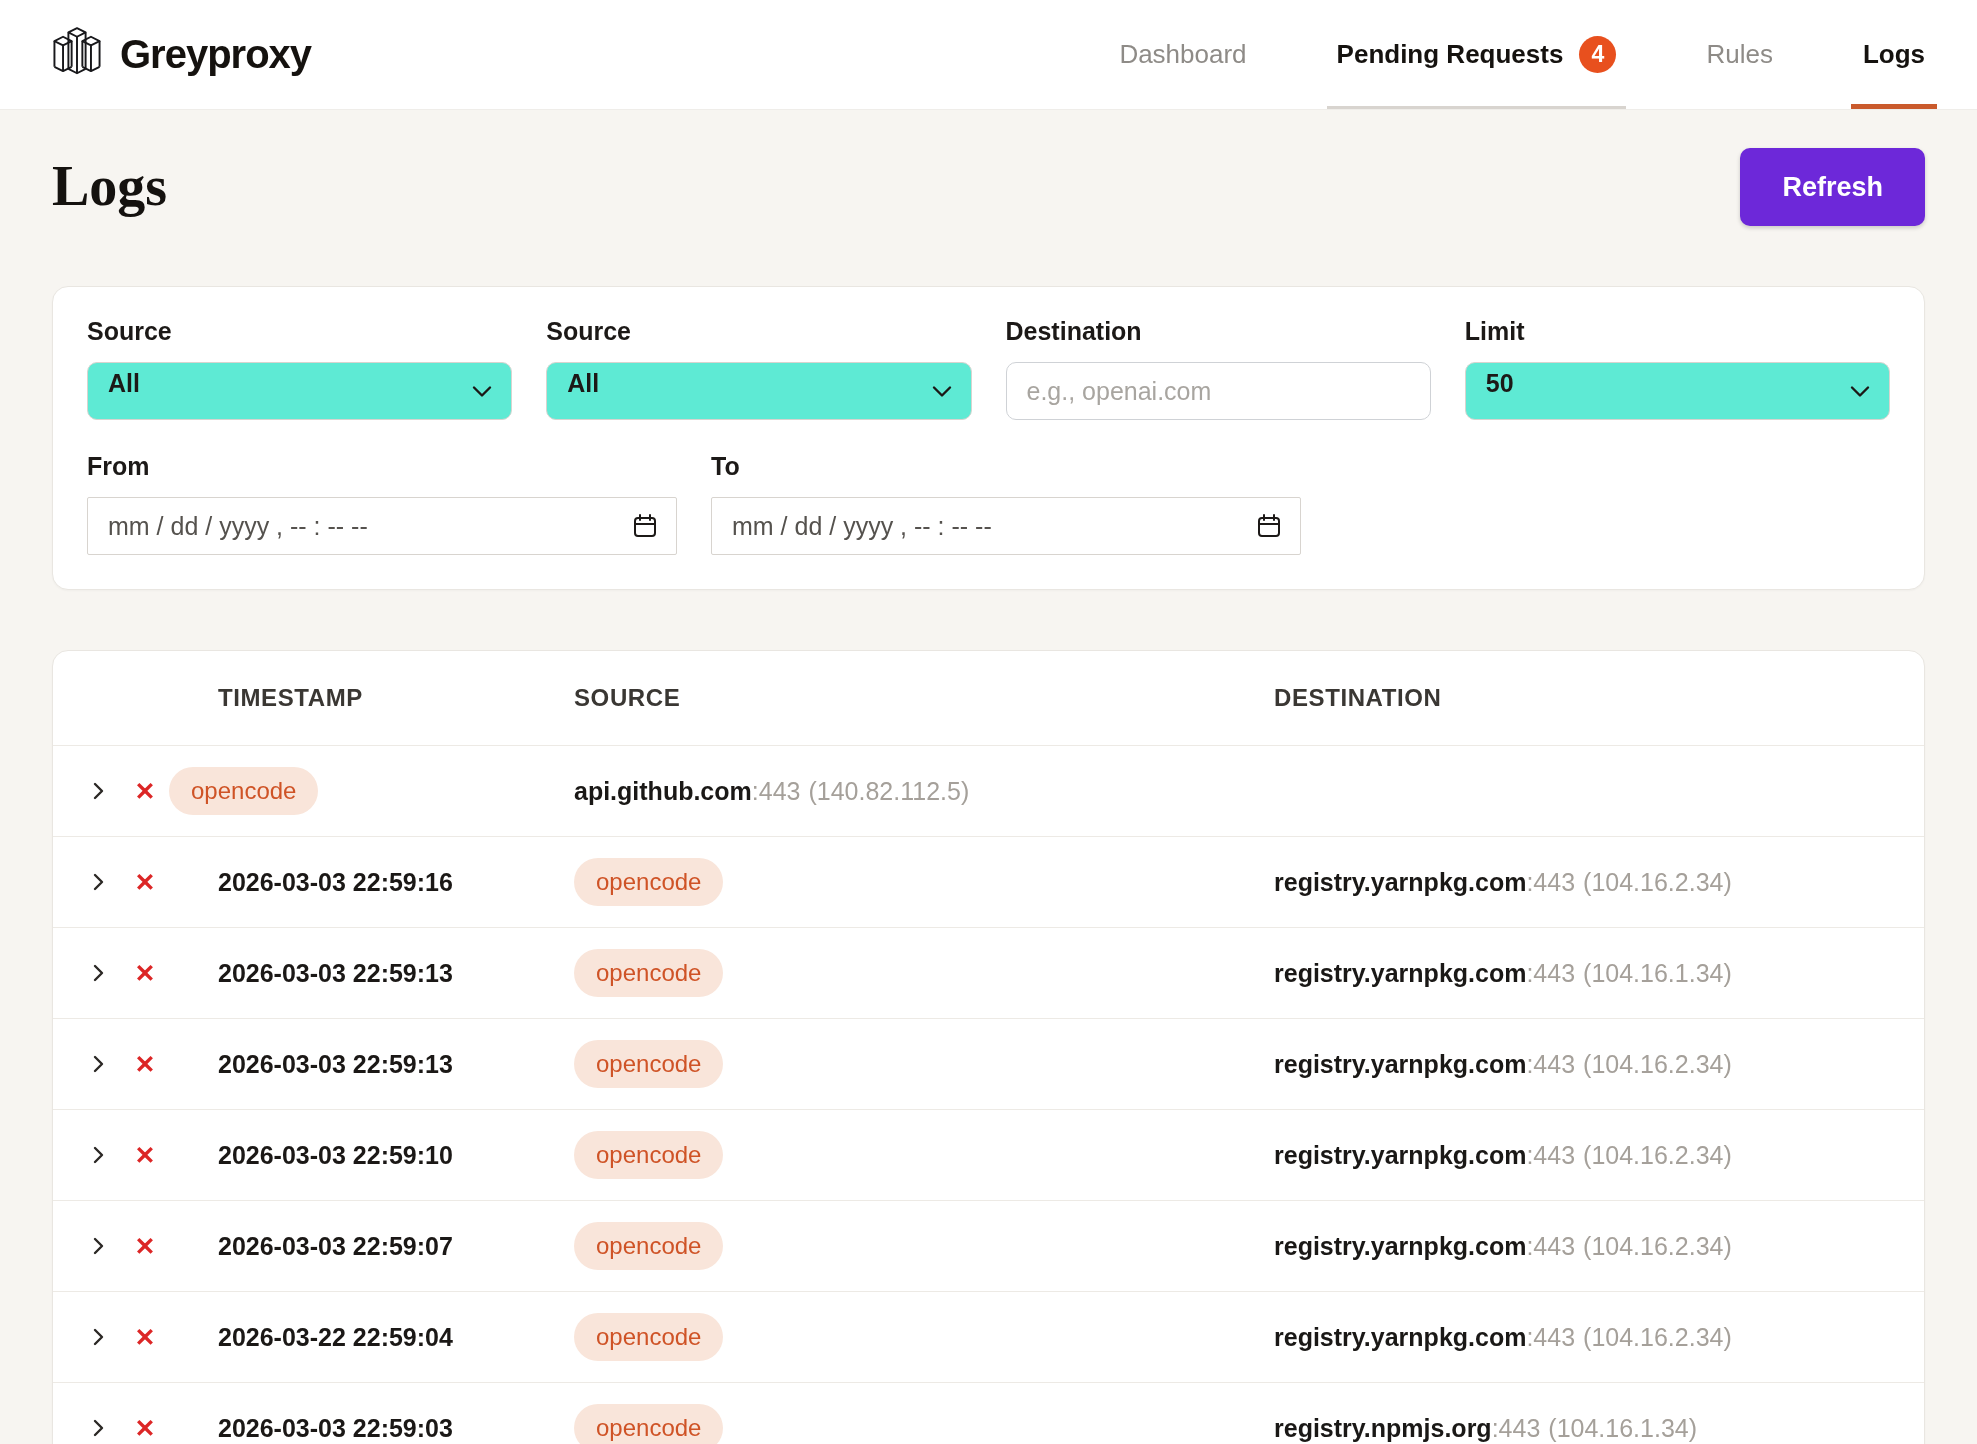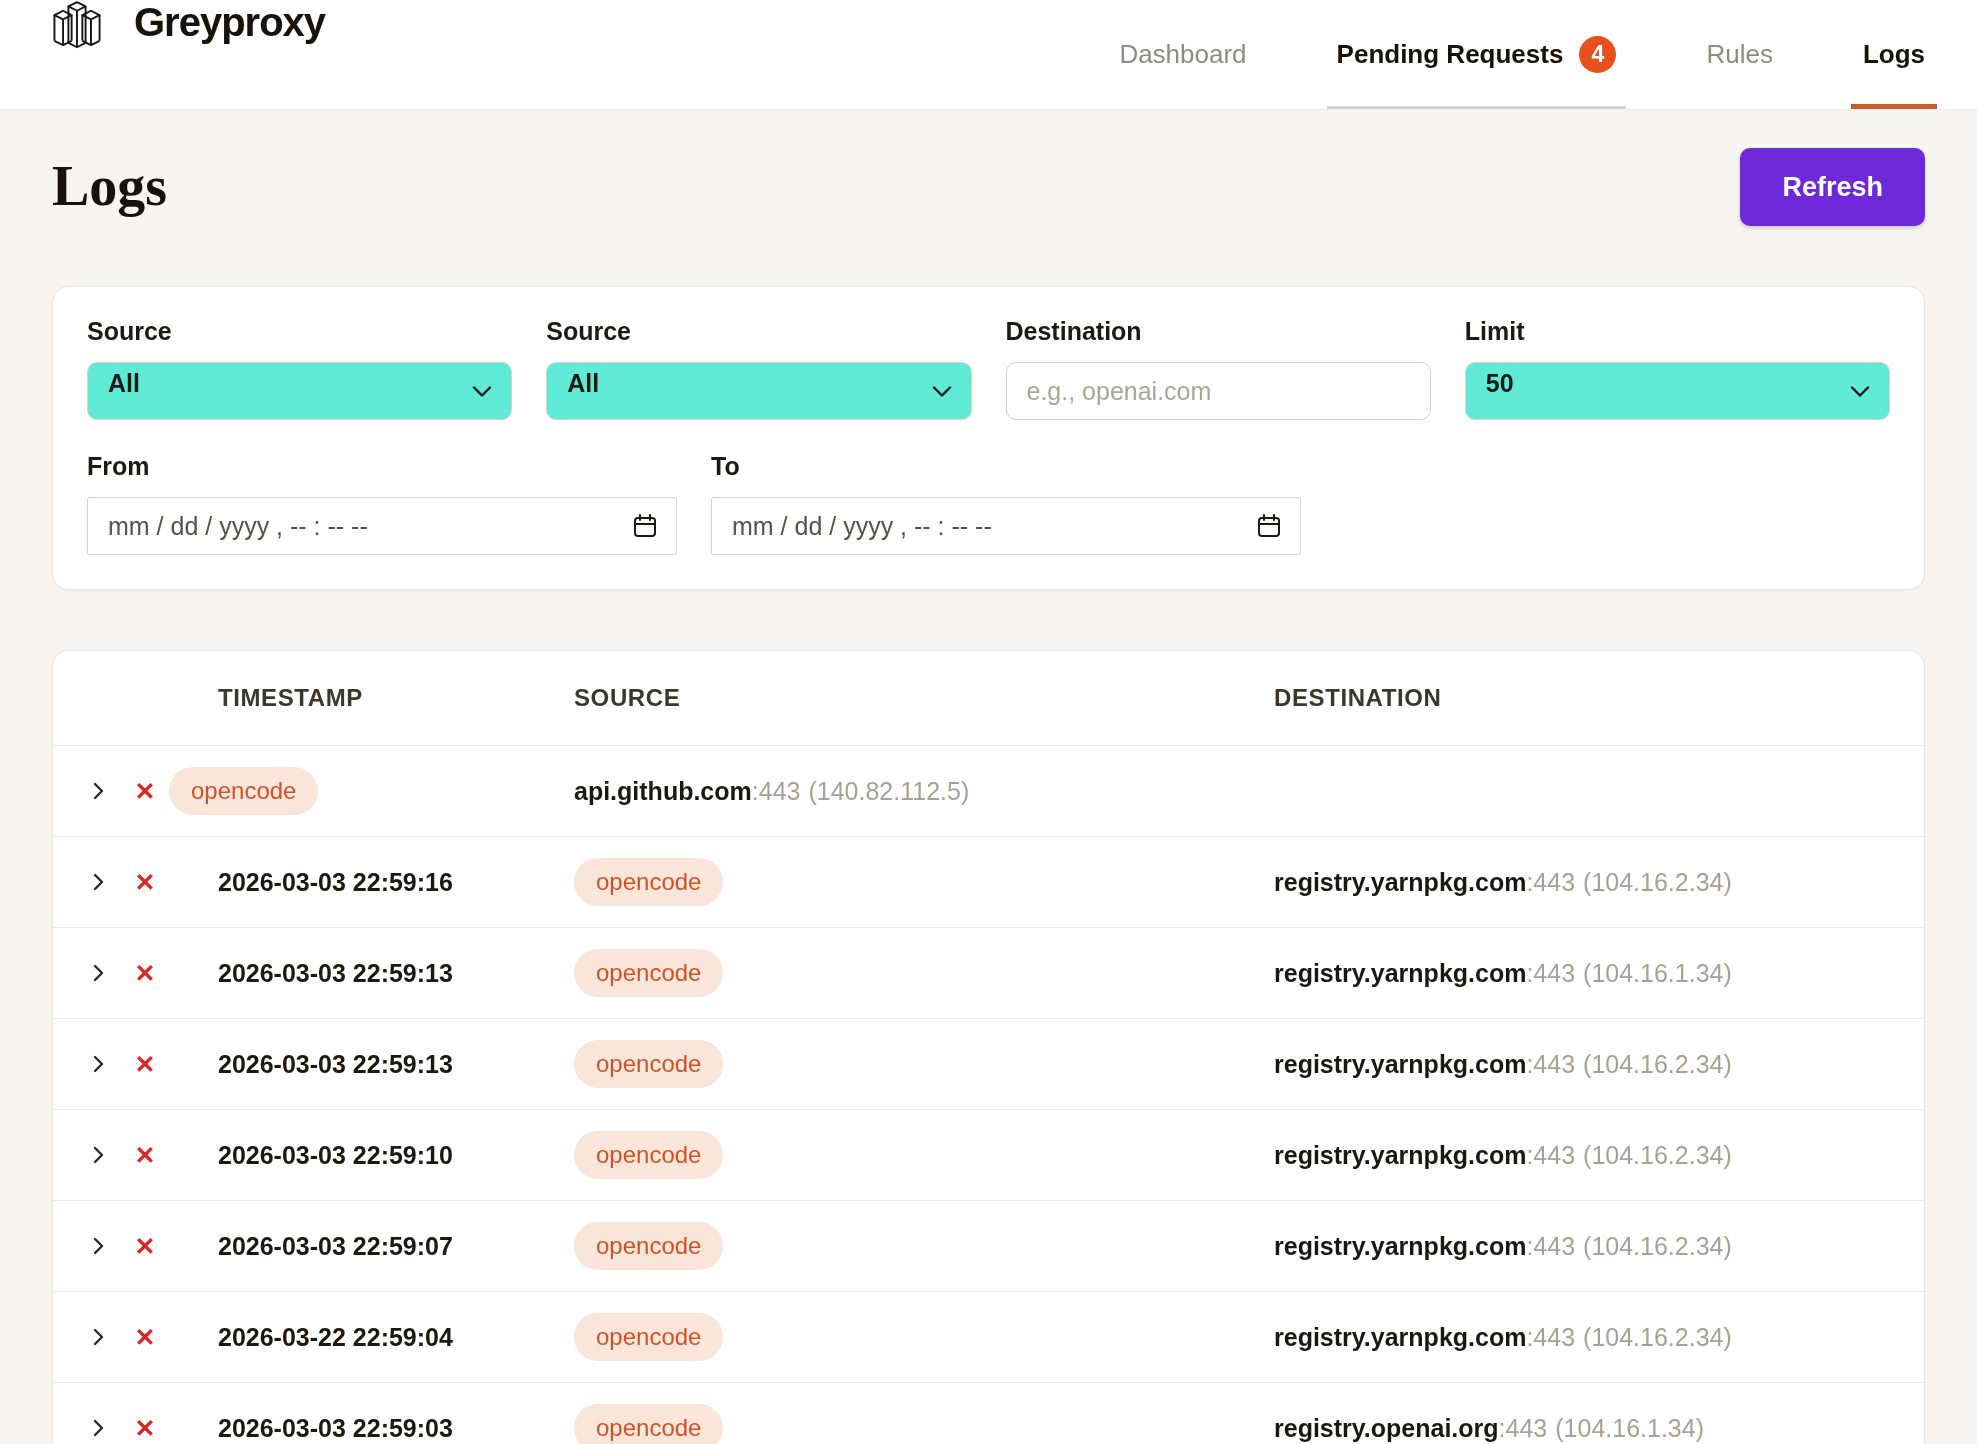--- a/index.html
+++ b/index.html
@@ -11,21 +11,21 @@
     color:#1c1917;
   }
 
   
   header {
     height:110px; background:#ffffff;
     display:flex; align-items:stretch; justify-content:space-between;
     padding:0 52px 0 48px;
     border-bottom:1px solid #efede9;
   }
-  .brand { display:flex; gap:28px; }
+  .brand { display:flex; align-items:center; gap:14px; }
   .brand-name { font-size:40px; font-weight:800; letter-spacing:-1px; color:#15120f; }
   nav { display:flex; align-items:stretch; }
   .nav-item {
     display:flex; align-items:center; position:relative;
     margin-left:90px; font-size:26px; color:#8e8b87; font-weight:500; cursor:pointer;
   }
   .nav-item.strong { color:#15120f; font-weight:700; }
   .nav-item.pending::after {
     content:""; position:absolute; left:-10px; right:-10px; bottom:0; height:3px; background:#d8d4cf;
   }
@@ -370,17 +370,17 @@
         </svg>
       </button>
     </div>
     <div>
       <button class="icon-btn x-btn">✕</button>
     </div>
     <div class="cell-ts">2026-03-03 22:59:03</div>
     <div>
       <span class="pill">opencode</span>
     </div>
-    <div class="dest"><span class="host">registry.openai.org</span><span class="muted">:443</span><span class="muted ip">(104.16.1.34)</span></div>
+    <div class="dest"><span class="host">registry.npmjs.org</span><span class="muted">:443</span><span class="muted ip">(104.16.1.34)</span></div>
   </div>
 </div>
   </section>
 </main>
 
 </body></html>

